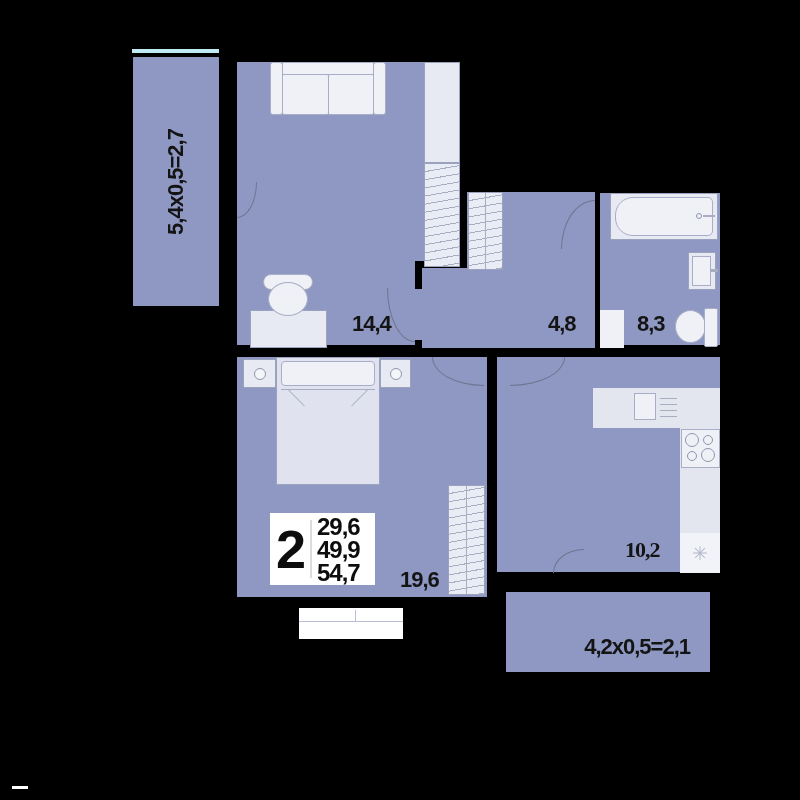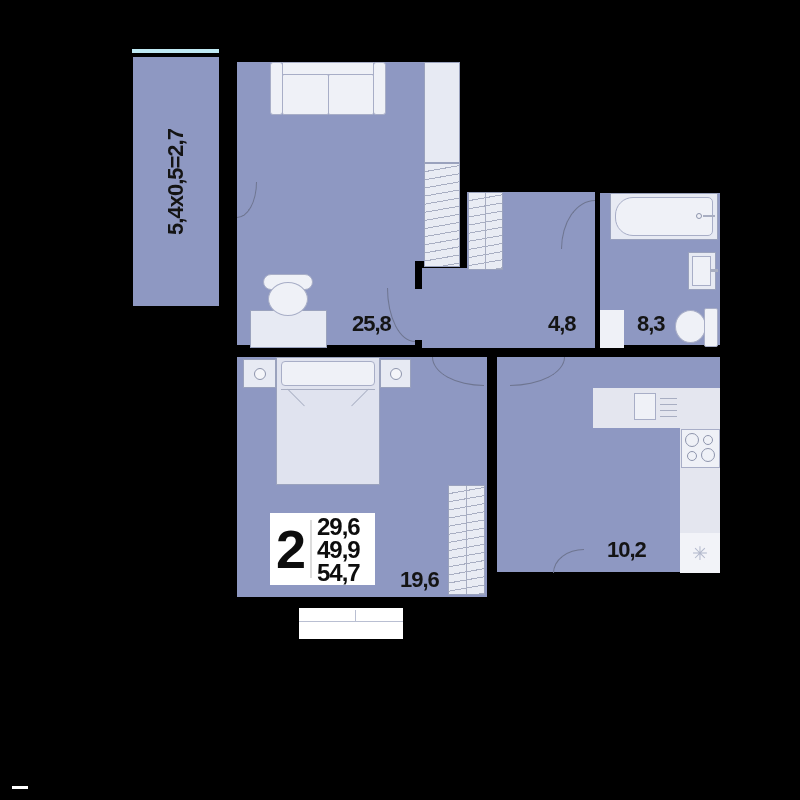--- a/index.html
+++ b/index.html
@@ -46,20 +46,23 @@
   <div class="floor" style="left:237px;top:62px;width:178px;height:283px;"></div>
   <div class="floor" style="left:415px;top:62px;width:45px;height:206px;"></div>
 
   <div class="floor" style="left:467px;top:192px;width:128px;height:76px;"></div>
   <div class="floor" style="left:415px;top:268px;width:180px;height:80px;"></div>
 
   <div class="floor" style="left:237px;top:357px;width:250px;height:240px;"></div>
   <div class="floor" style="left:497px;top:357px;width:223px;height:215px;"></div>
   <div class="floor" style="left:600px;top:193px;width:120px;height:152px;"></div>
 
+  <div class="floor" style="left:506px;top:592px;width:204px;height:80px;">
+    <span class="label" style="right:20px;bottom:12px;left:auto;">4,2x0,5=2,1</span>
+  </div>
 
   <div class="wall" style="left:460px;top:57px;width:7px;height:211px;"></div>
   <div class="wall" style="left:415px;top:261px;width:52px;height:7px;"></div>
   <div class="wall" style="left:415px;top:268px;width:7px;height:21px;"></div>
   <div class="wall" style="left:415px;top:340px;width:7px;height:8px;"></div>
 
   <div class="abs" style="left:270px;top:62px;width:116px;height:53px;">
     <div class="furn2" style="left:0;top:0;width:13px;height:53px;border-radius:3px;"></div>
     <div class="furn2" style="left:103px;top:0;width:13px;height:53px;border-radius:3px;"></div>
     <div class="furn2" style="left:12px;top:0;width:92px;height:13px;"></div>
@@ -67,21 +70,21 @@
     <div class="furn2" style="left:58px;top:12px;width:46px;height:41px;border-radius:2px;"></div>
   </div>
 
   <div class="furn" style="left:424px;top:62px;width:36px;height:101px;"></div>
   <div class="hatch" style="left:424px;top:163px;width:36px;height:104px;"></div>
 
   <div class="furn" style="left:250px;top:310px;width:77px;height:38px;"></div>
   <div class="furn2" style="left:263px;top:274px;width:50px;height:16px;border-radius:8px;"></div>
   <div class="furn2" style="left:268px;top:282px;width:40px;height:34px;border-radius:50%;"></div>
 
-  <div class="label" style="left:352px;top:311px;">25,8</div>
+  <div class="label" style="left:352px;top:311px;">14,4</div>
 
   <div class="hatch" style="left:468px;top:192px;width:35px;height:78px;"></div>
   <div class="label" style="left:548px;top:311px;">4,8</div>
 
   <div class="abs" style="left:610px;top:193px;width:108px;height:47px;">
     <div class="furn" style="left:0;top:0;width:108px;height:47px;"></div>
     <div class="furn2" style="left:5px;top:4px;width:98px;height:39px;border-radius:18px 5px 5px 18px;"></div>
     <div class="circle" style="left:86px;top:20px;width:6px;height:6px;"></div>
     <div class="line" style="left:93px;top:22px;width:12px;height:2px;"></div>
   </div>
@@ -137,21 +140,21 @@
   <div class="abs" style="left:681px;top:429px;width:39px;height:39px;">
     <div class="furn2" style="left:0;top:0;width:39px;height:39px;"></div>
     <div class="circle" style="left:4px;top:4px;width:14px;height:14px;"></div>
     <div class="circle" style="left:22px;top:6px;width:10px;height:10px;"></div>
     <div class="circle" style="left:6px;top:22px;width:10px;height:10px;"></div>
     <div class="circle" style="left:20px;top:19px;width:14px;height:14px;"></div>
   </div>
   <div class="abs" style="left:680px;top:533px;width:40px;height:40px;background:#f2f3f8;display:flex;align-items:center;justify-content:center;">
     <span style="color:#b3b9cc;font-size:19px;">✳</span>
   </div>
-  <div class="label" style="left:607px;top:537px;">10,2</div>
+  <div class="label" style="left:625px;top:537px;font-family:Liberation Serif, serif;">10,2</div>
 
   <div class="arc" style="left:237px;top:182px;width:20px;height:36px;border-right-width:1px;border-bottom-width:1px;border-bottom-right-radius:100% 100%;"></div>
   <div class="arc" style="left:387px;top:288px;width:28px;height:54px;border-left-width:1px;border-bottom-width:1px;border-bottom-left-radius:100% 100%;"></div>
   <div class="arc" style="left:561px;top:200px;width:34px;height:49px;border-left-width:1px;border-top-width:1px;border-top-left-radius:100% 100%;"></div>
   <div class="arc" style="left:432px;top:357px;width:52px;height:29px;border-left-width:1px;border-bottom-width:1px;border-bottom-left-radius:100% 100%;"></div>
   <div class="arc" style="left:510px;top:357px;width:55px;height:29px;border-right-width:1px;border-bottom-width:1px;border-bottom-right-radius:100% 100%;"></div>
   <div class="arc" style="left:553px;top:549px;width:31px;height:24px;border-left-width:1px;border-top-width:1px;border-top-left-radius:100% 100%;"></div>
 
   <div class="abs" style="left:12px;top:786px;width:16px;height:3px;background:#fff;"></div>
 

